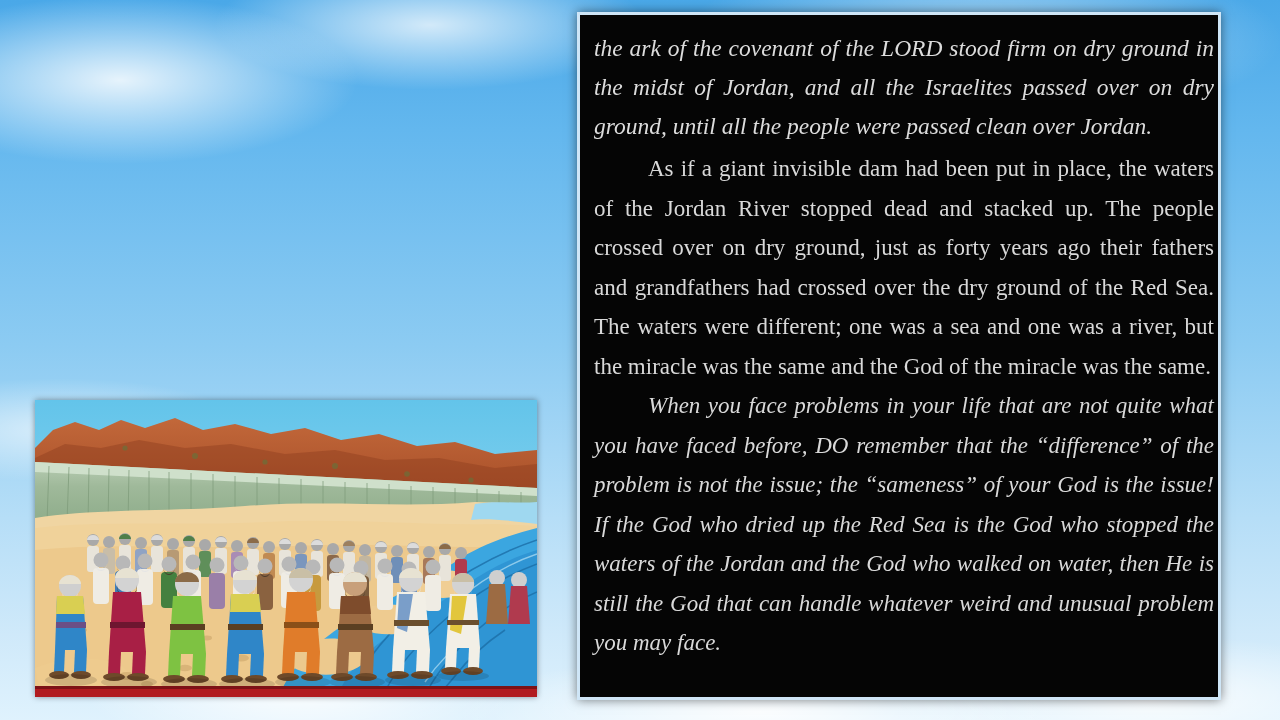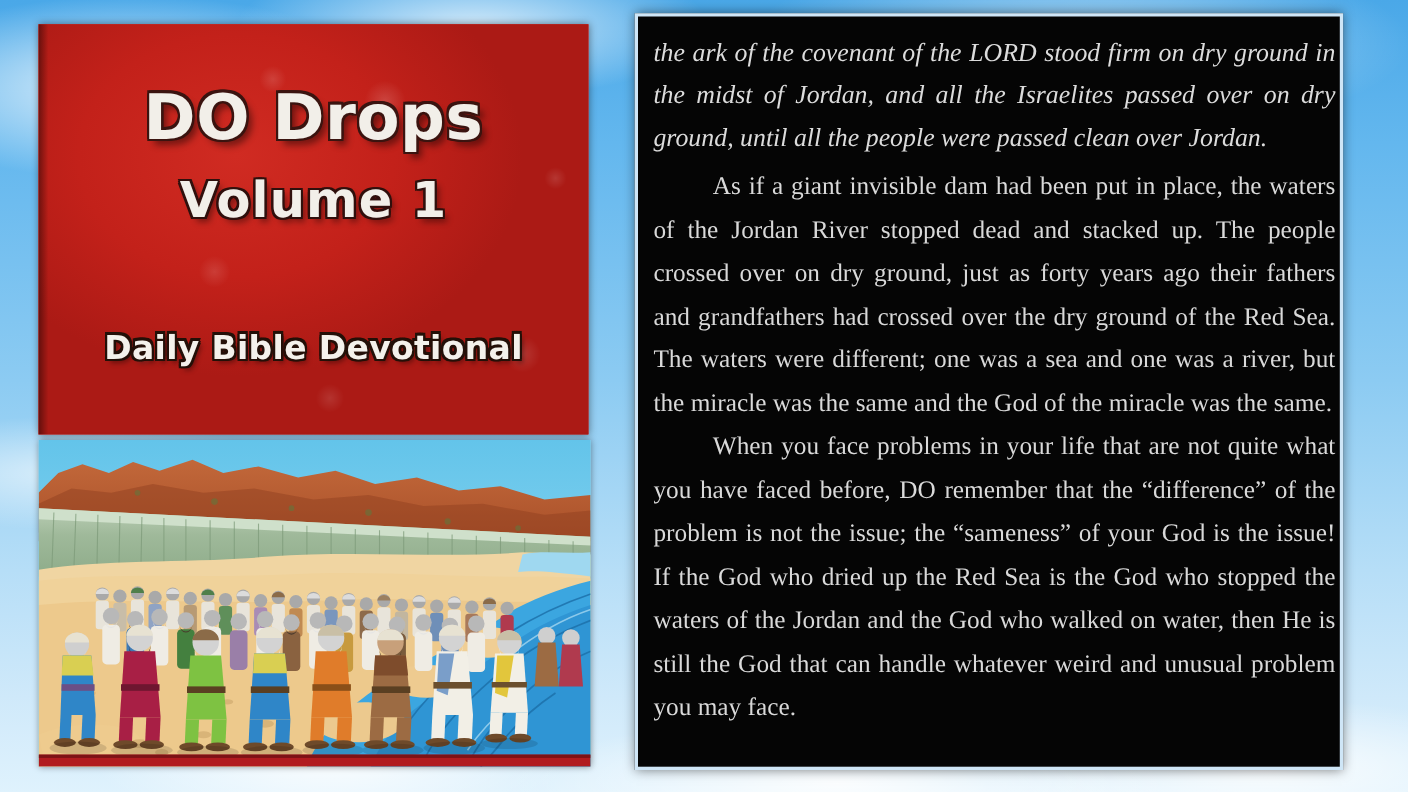--- a/index.html
+++ b/index.html
@@ -114,32 +114,27 @@
     margin-bottom:3px;
   }
   .body-par {
     font-family:"Liberation Serif", serif;
     font-size:23px;
     line-height:39.5px;
     color:#d9d9d9;
     text-align:justify;
     text-indent:54px;
   }
-  .body-par + .body-par { margin-top:0; }
+  .body-par + .body-par { margin-top:0;font-style:italic; }
 </style>
 </head>
 <body>
 
 <div id="stage">
 
-  <div id="book-cover">
-    <div class="cover-title">DO Drops</div>
-    <div class="cover-volume">Volume 1</div>
-    <div class="cover-subtitle">Daily Bible Devotional</div>
-  </div>
 
   <div id="illustration">
     <svg viewBox="0 0 502 297" preserveAspectRatio="none">
       <defs>
         <linearGradient id="skyg" x1="0" y1="0" x2="0" y2="1">
           <stop offset="0%" stop-color="#63c4ea"></stop>
           <stop offset="100%" stop-color="#abe3f4"></stop>
         </linearGradient>
         <linearGradient id="wallg" x1="0" y1="0" x2="0" y2="1">
           <stop offset="0%" stop-color="#b9cdb4"></stop>

